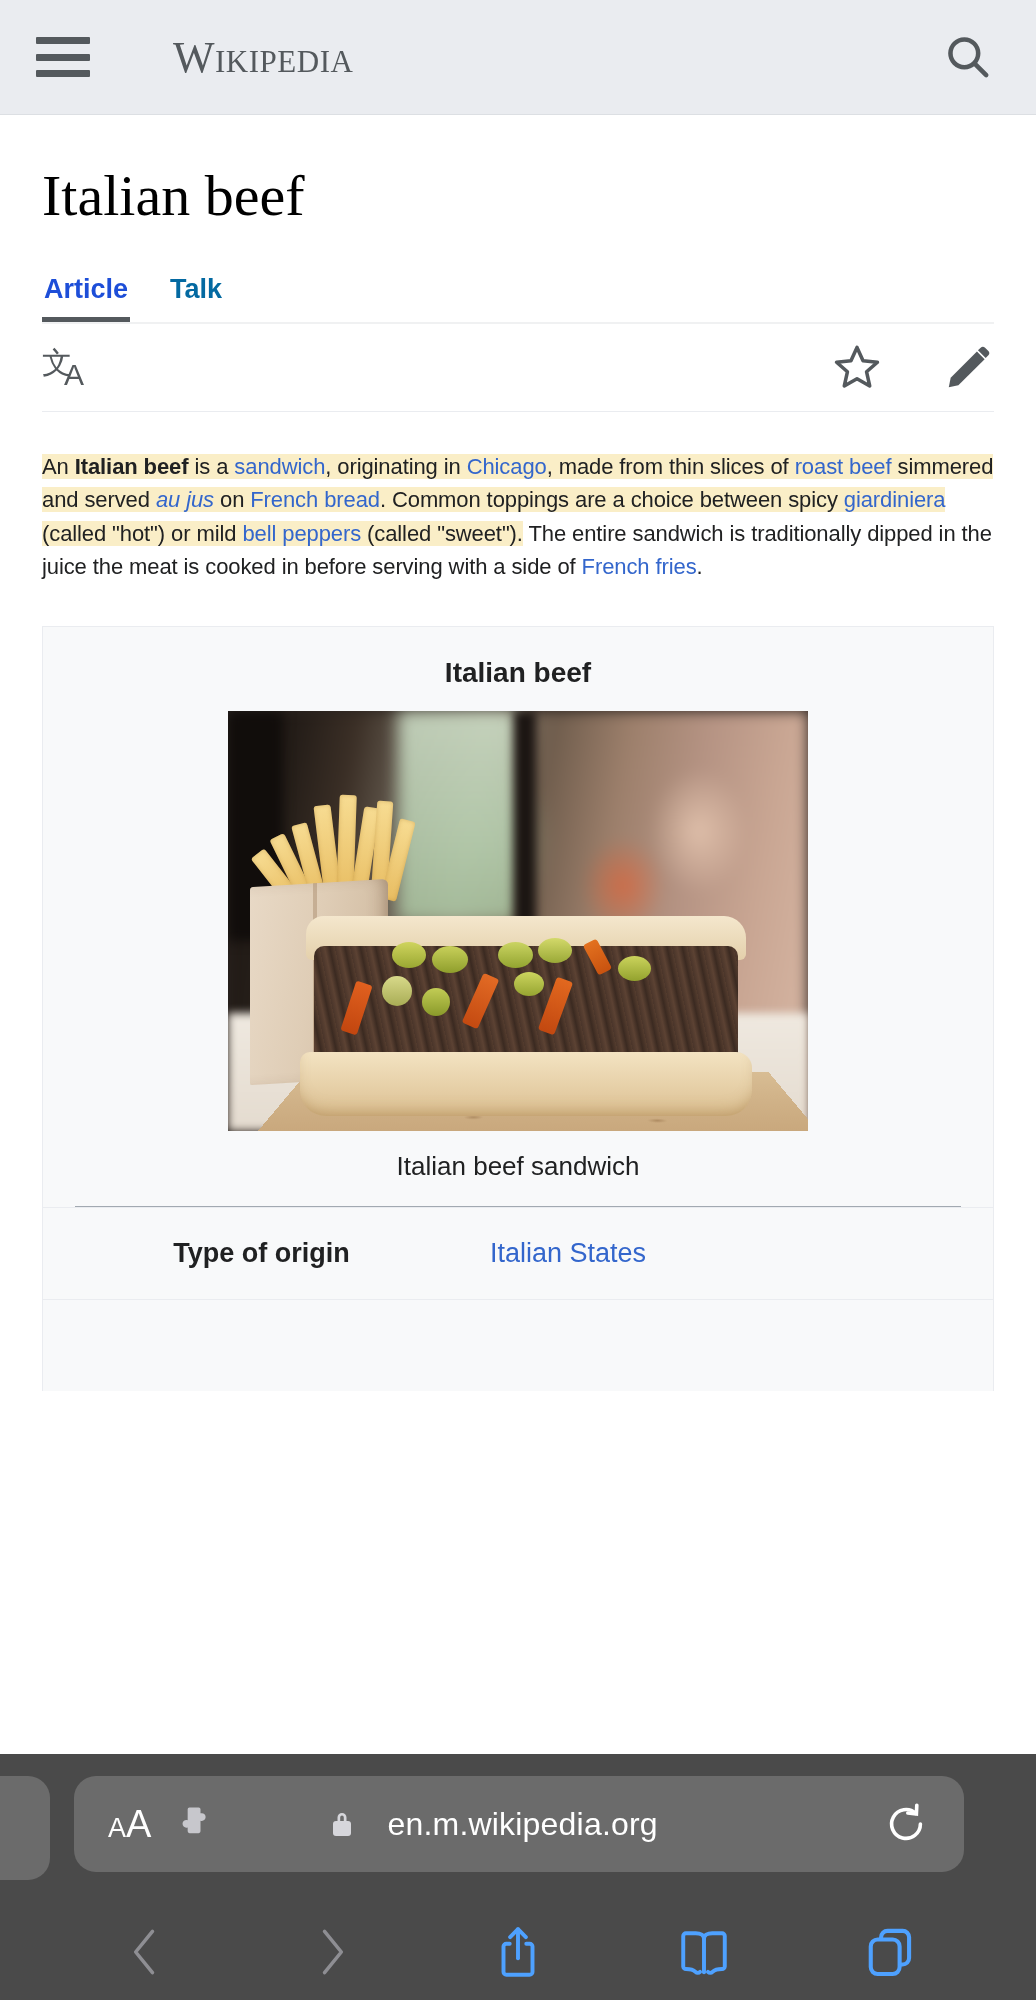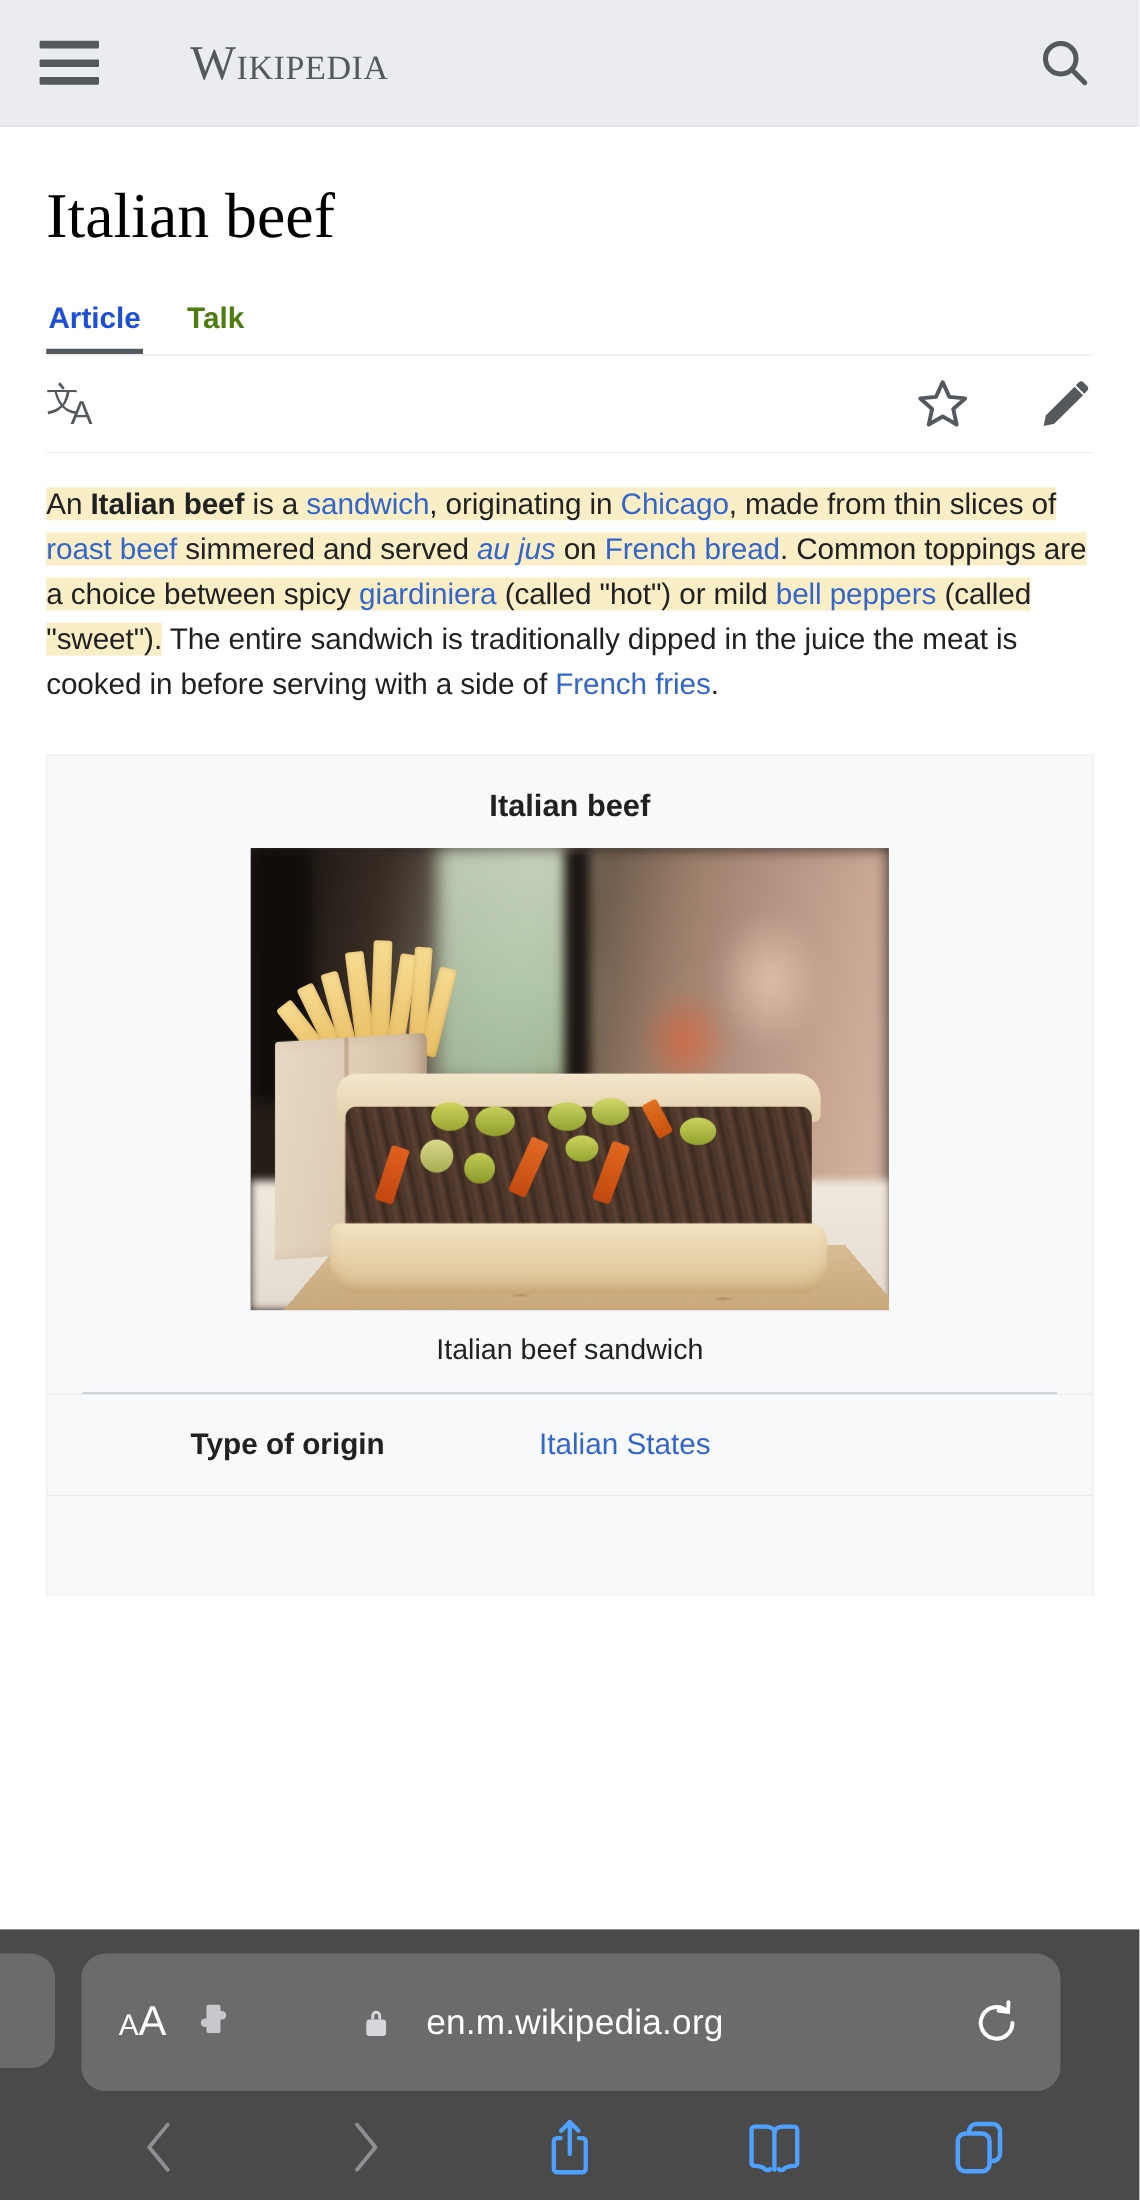--- a/index.html
+++ b/index.html
@@ -31,34 +31,34 @@
 
   
   .content { padding: 0 42px; }
   .page-title {
     font-family: "Liberation Serif", serif;
     font-size: 58px; font-weight: 400; color: #000;
     margin-top: 48px; line-height: 1.15;
   }
   .tabbar { display:flex; gap:38px; margin-top: 44px;
     border-bottom: 2px solid #f0f1f2; }
-  .tab { font-size: 27px; font-weight: 700; color:#4d7c0f;
+  .tab { font-size: 27px; font-weight: 700; color:#0369a1;
     padding: 0 2px 17px 2px; cursor:pointer; }
   .tab.active { color:#1d4ed8; box-shadow: inset 0 -5px 0 0 #54595d; }
 
   .actionbar { display:flex; align-items:center; height: 88px;
     border-bottom: 1px solid #eaecf0; }
   .act-left { display:flex; align-items:center; gap: 28px; }
   .act-right { margin-left:auto; display:flex; align-items:center; gap: 62px; }
   .act-btn { cursor:pointer; display:flex; align-items:center; justify-content:center; }
 
   
   .lead {
-    font-size: 27px; line-height: 1.525; color: #202122;
-    margin-top: 26px; letter-spacing: -0.1px;
+    font-size: 22px; line-height: 1.525; color: #202122;
+    margin-top: 38px; letter-spacing: -0.1px;
   }
   .lead a { color:#3366cc; text-decoration:none; }
   .lead b { font-weight: 700; }
   .hl { background-color: #faeec7; }
 
   
   .infobox {
     margin-top: 42px; background:#f8f9fa;
     border: 1px solid #eaecf0; border-bottom:none;
     width: 100%;
@@ -135,21 +135,21 @@
       linear-gradient(#523b2d, #3a2a20);
     border-radius: 10px; }
   .top-piece { position:absolute; border-radius:3px; }
 
   
   .safari { position:absolute; left:0; bottom:0; width:1036px; height:246px;
     background:#4a4a4a; }
   .tab-strip { position:relative; height: 150px; }
   .tab-prev { position:absolute; left:-48px; top:22px; width:98px; height:104px;
     background:#6b6b6b; border-radius: 22px; }
-  .url-pill { position:absolute; left:74px; top:22px; width:890px; height:125px;
+  .url-pill { position:absolute; left:74px; top:22px; width:890px; height:96px;
     background:#6b6b6b; border-radius: 22px; display:flex; align-items:center;
     padding: 0 34px; }
   .aa { color:#fff; font-size:0; }
   .aa .small { font-size: 27px; }
   .aa .big { font-size: 38px; }
   .puzzle { margin-left: 22px; display:flex; align-items:center; }
   .urltext { margin: 0 auto; display:flex; align-items:center; gap: 32px;
     color:#fff; font-size: 32px; letter-spacing:.2px; }
   .reload { margin-left:auto; display:flex; align-items:center; }
   .navbar { display:flex; align-items:center; height: 96px; padding: 0 52px; }

